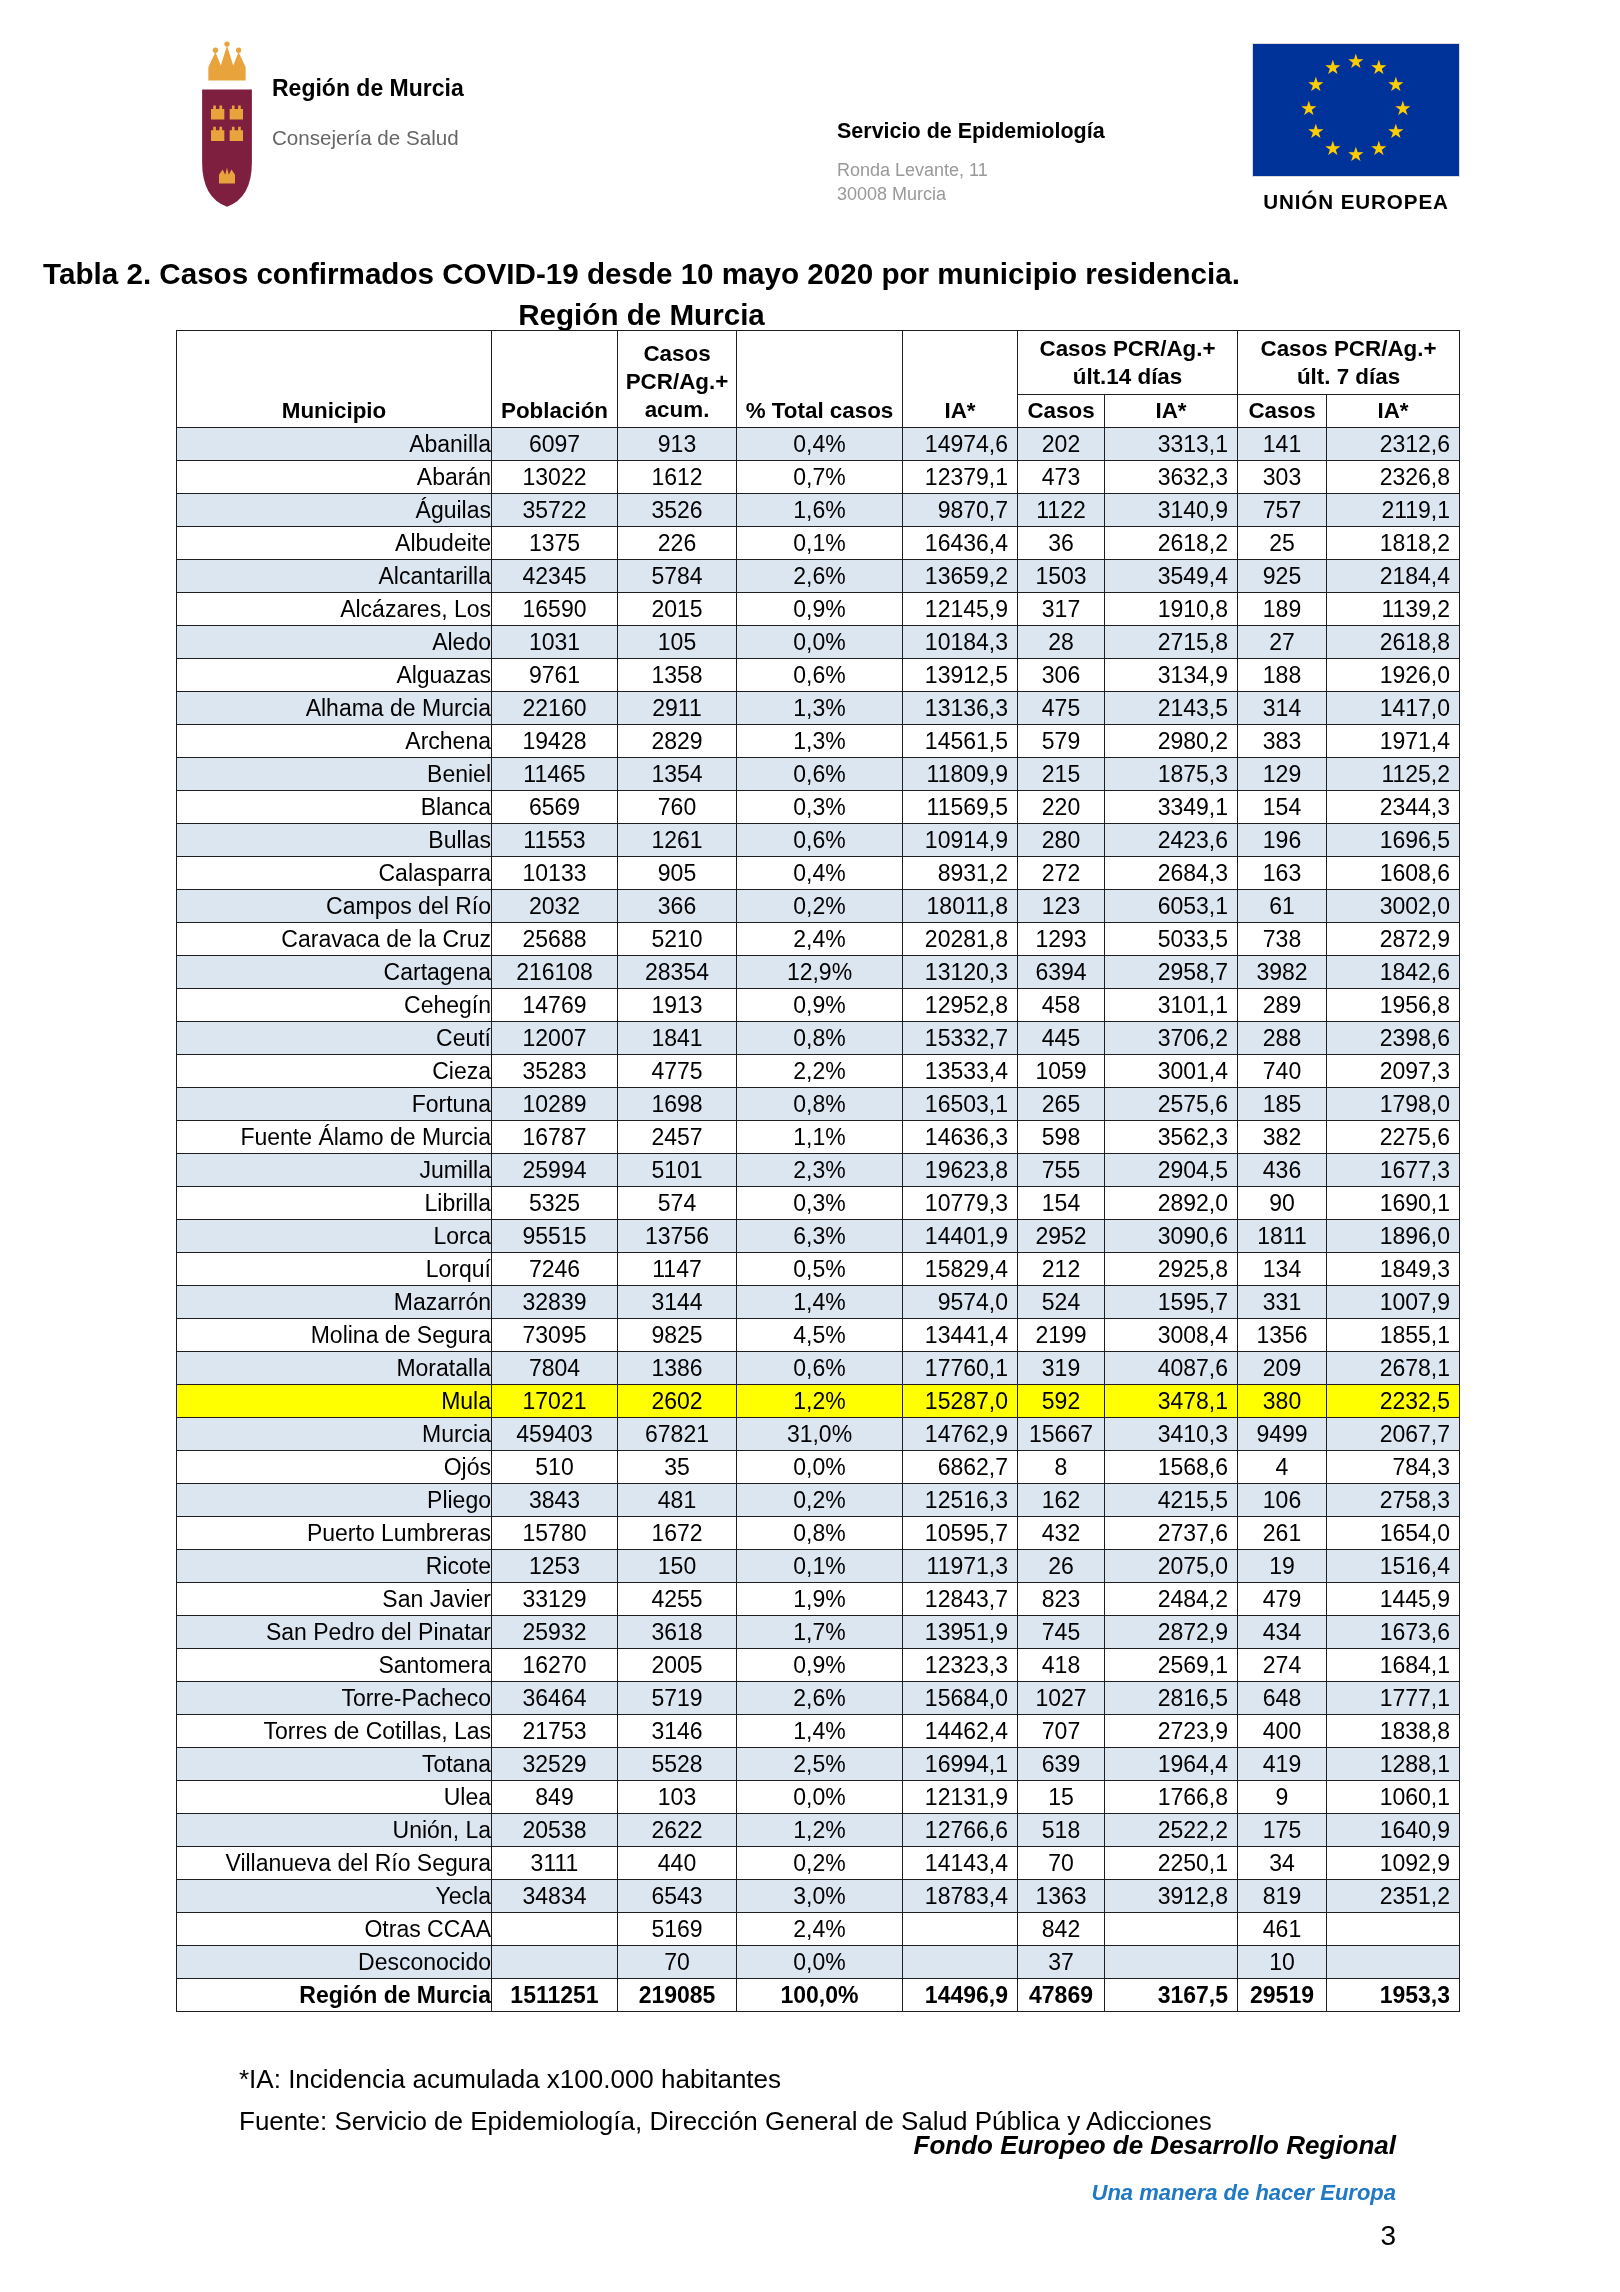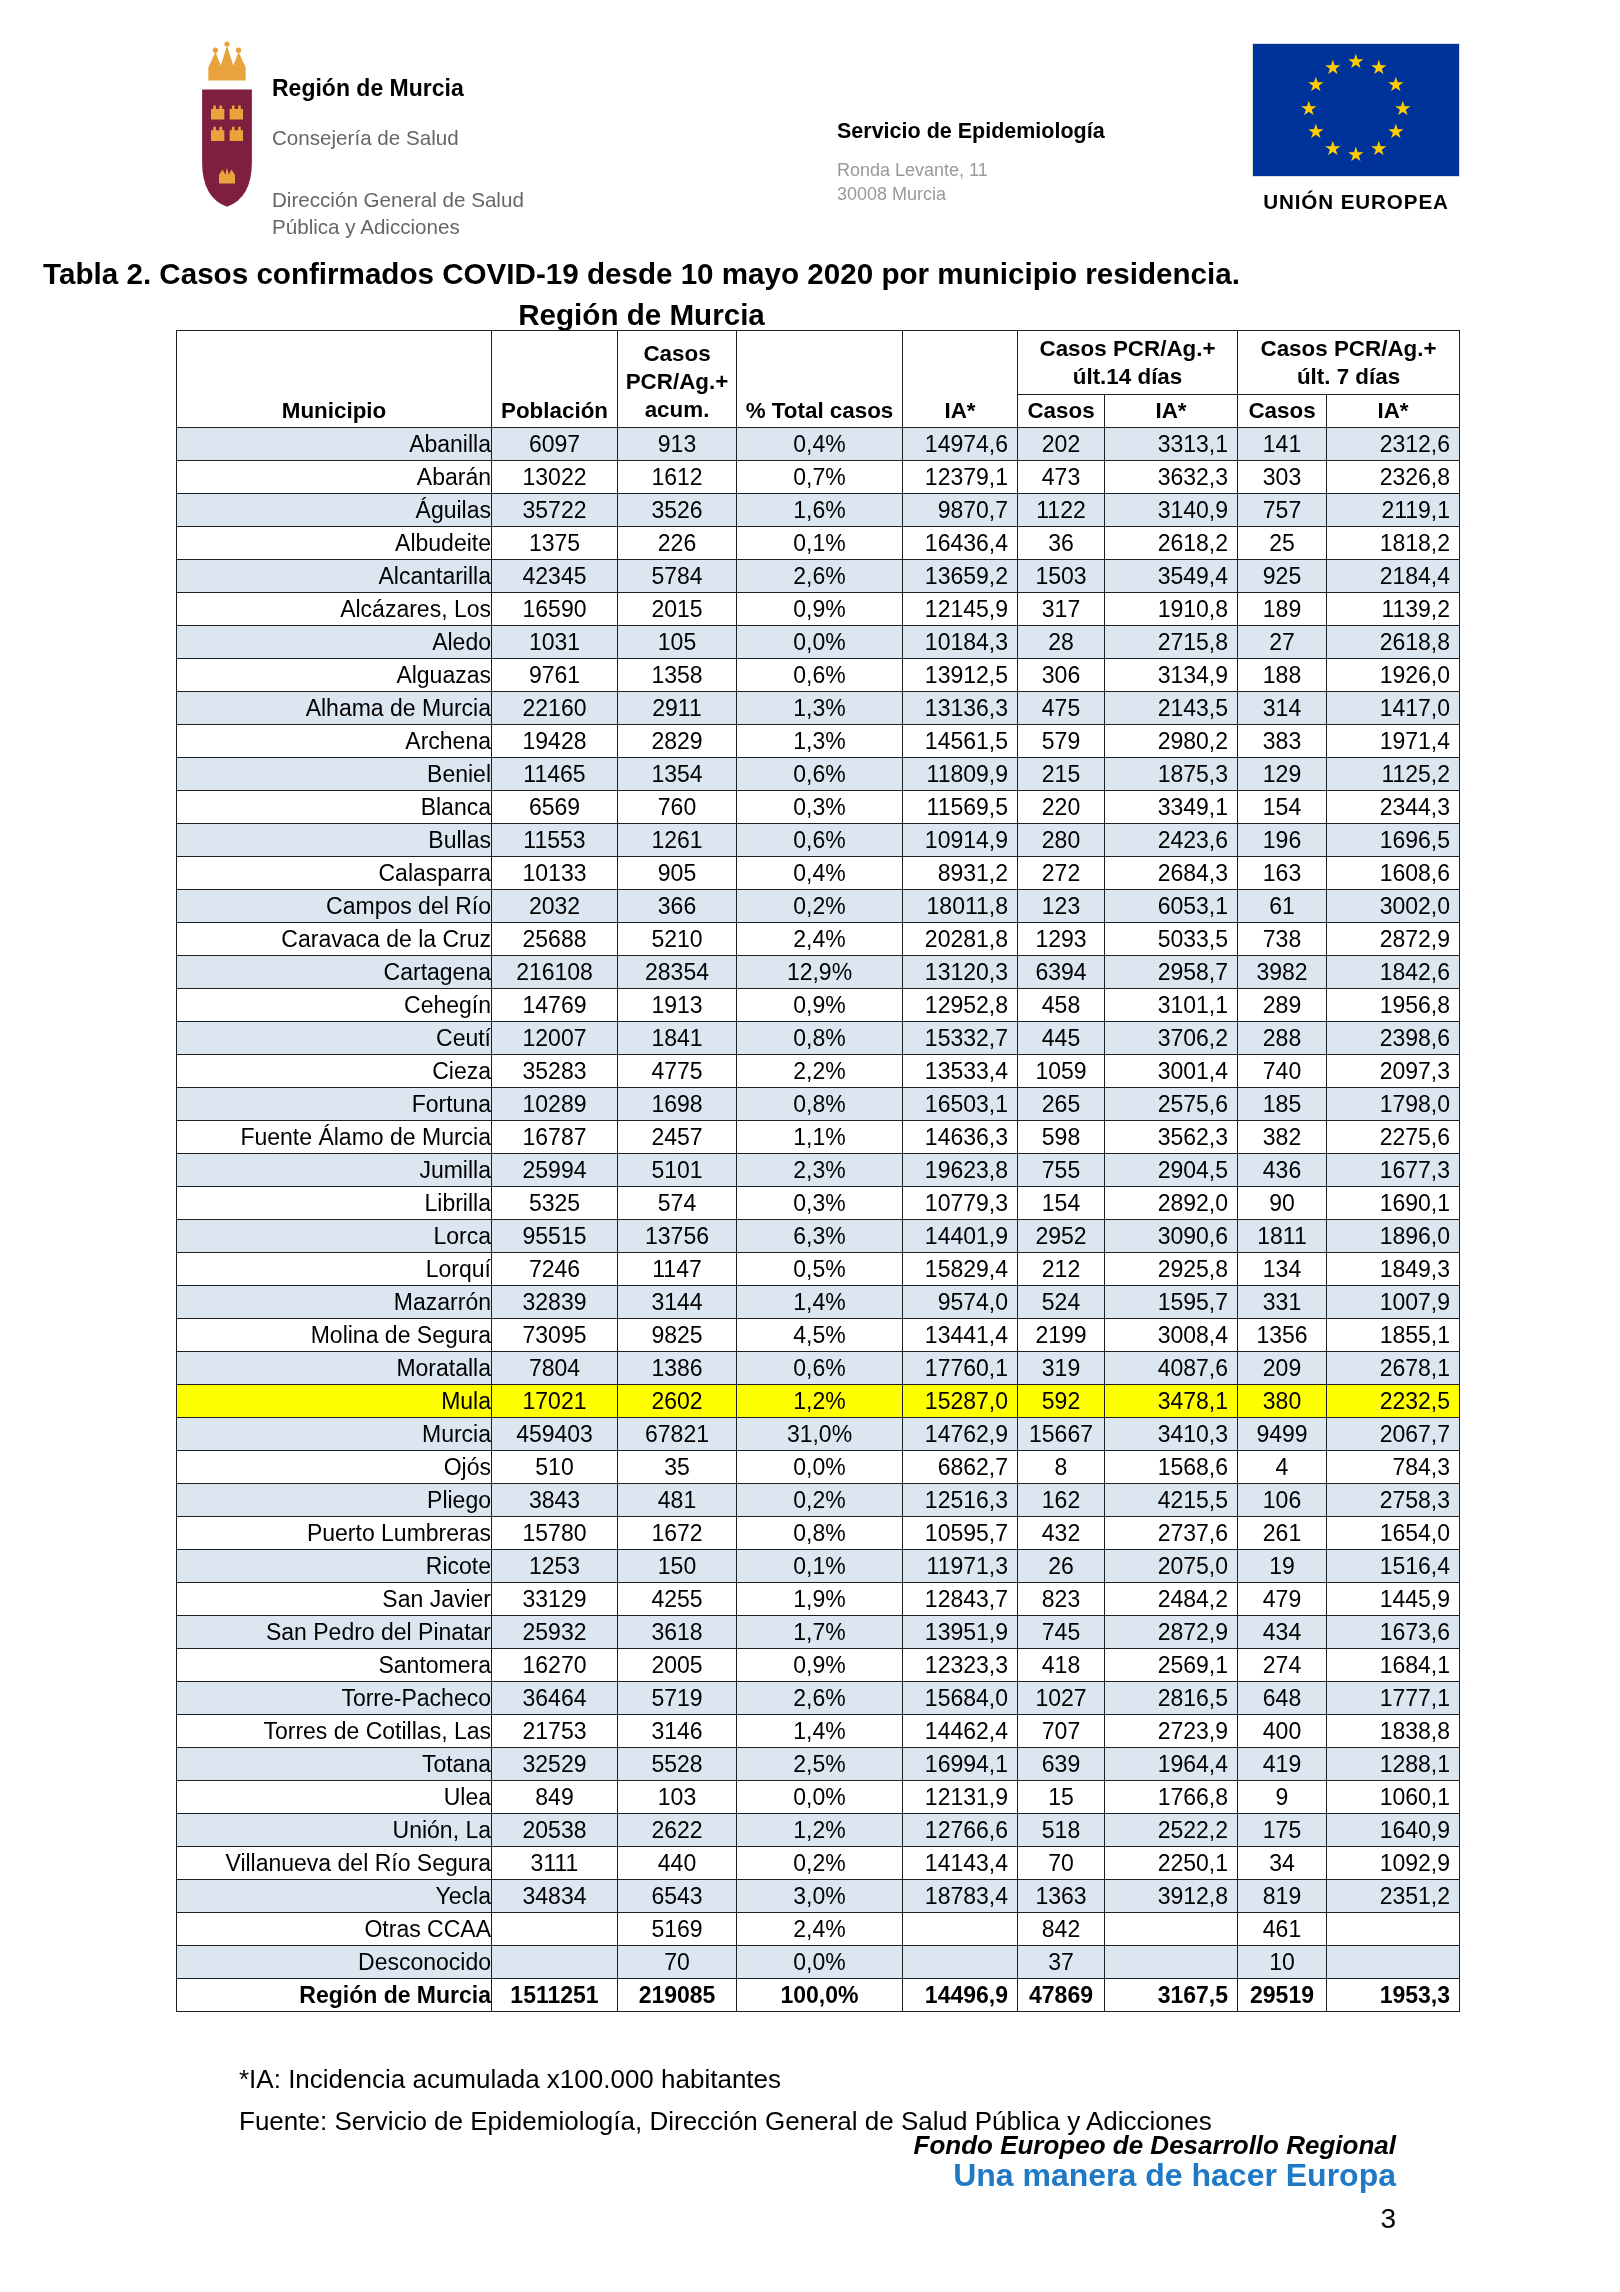--- a/index.html
+++ b/index.html
@@ -43,22 +43,22 @@
   tbody tr.highlight td{background:var(--highlight-yellow,#ff0);}
   tbody tr.highlight td:last-child{position:relative;}
   tbody tr.highlight td:last-child::after{
     content:""; position:absolute; left:100%; top:0.9px; bottom:0.9px; width:14.3px;
     background:var(--highlight-yellow,#ff0); border-radius:0 10.7px 10.7px 0;}
   tbody tr.total td{font-weight:bold; background:#fff;}
   
   .footnotes{position:absolute; left:231px; top:2058px; font-size:26px; line-height:42px;margin-left:8px;}
   .bottom-right{position:absolute; right:224px; top:2131px; text-align:right;}
   .fondo{font-size:26px; font-weight:bold; font-style:italic; line-height:29.6px;}
-  .manera{font-size:32px; font-weight:bold; line-height:29.6px;
-          color:var(--accent-blue-text,#2079c4);}
+  .manera{font-size:22px; font-weight:bold; font-style:italic; line-height:29.6px;
+          color:var(--accent-blue-text,#2079c4);margin-top:17px;}
   .pagenum{font-size:28px; margin-top:12.5px;}
 </style>
 </head>
 <body>
 
 <div class="page">
 
   <div class="logo-block">
     <svg width="64" height="179" viewBox="0 0 72 200">
       <path d="M15 46 L15 31 L23 14 L29 29 L36 7 L43 29 L49 14 L57 31 L57 46 Z" fill="#e8a33d"></path>
@@ -70,24 +70,20 @@
         <path d="M18 90 V78 h2.5 v-4 h3 v4 h4 v-4 h3 v4 h2.5 V90 Z"></path>
         <path d="M39 90 V78 h2.5 v-4 h3 v4 h4 v-4 h3 v4 h2.5 V90 Z"></path>
         <path d="M18 114 V102 h2.5 v-4 h3 v4 h4 v-4 h3 v4 h2.5 V114 Z"></path>
         <path d="M39 114 V102 h2.5 v-4 h3 v4 h4 v-4 h3 v4 h2.5 V114 Z"></path>
         <path d="M27 162 L27 152 L31 146 L34 152 L36 144 L38 152 L41 146 L45 152 L45 162 Z"></path>
       </g>
     </svg>
     <div class="logo-text">
       <div class="logo-title">Región de Murcia</div>
       <div class="logo-sub">Consejería de Salud</div>
-      <div class="logo-dept">
-        <span>Dirección General de Salud</span><br>
-        <span>Pública y Adicciones</span>
-      </div>
     </div>
   </div>
 
   <div class="service-block">
     <div class="service-name">Servicio de Epidemiología</div>
     <div class="service-addr first">Ronda Levante, 11</div>
     <div class="service-addr">30008 Murcia</div>
   </div>
 
   <div class="eu-block">

